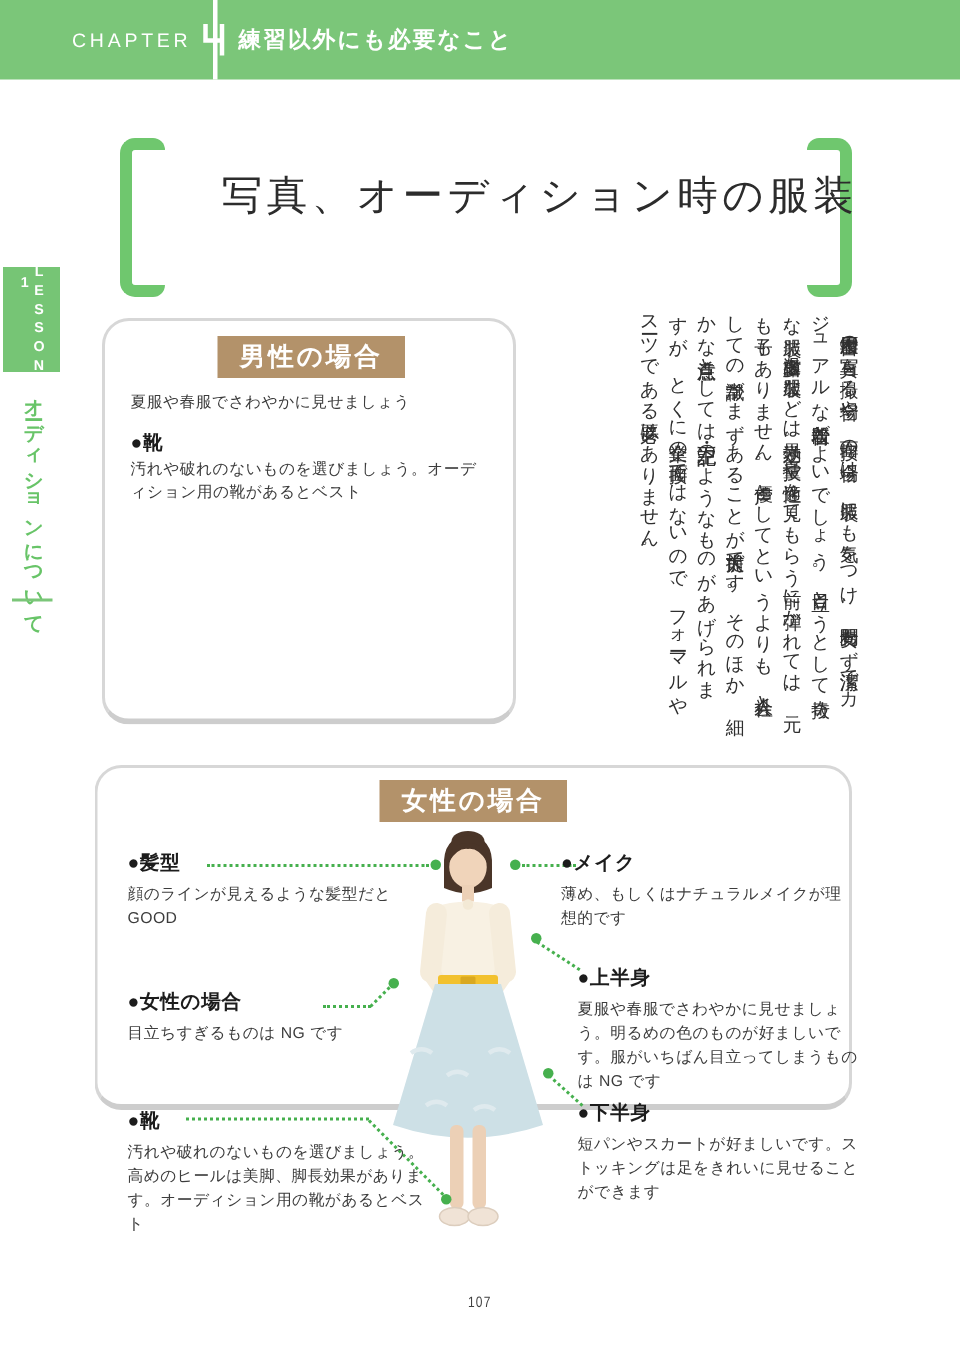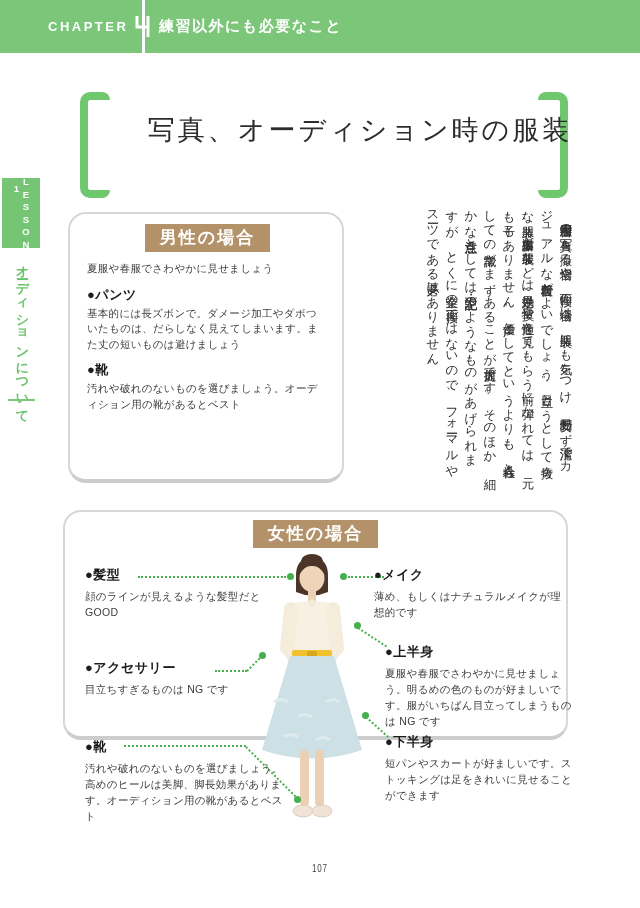--- a/index.html
+++ b/index.html
@@ -3,21 +3,21 @@
 <meta charset="utf-8">
 <style>
   html,body{margin:0;padding:0;background:#e9e9e9;}
   .page{position:relative;width:640px;height:908px;background:#ffffff;overflow:hidden;
         font-family:"Liberation Sans","DejaVu Sans",sans-serif;color:#2e2e2e;}
 
   
   .chapter-bar{position:absolute;left:0;top:0;width:640px;height:53px;background:#7bc679;
                display:flex;align-items:stretch;}
   .chapter-logo{display:flex;align-items:center;padding-left:48px;width:86px;}
-  .chapter-word{color:#fff;font-size:13px;letter-spacing:2.5px;font-weight:700;}
+  .chapter-word{color:#fff;font-size:13px;letter-spacing:2.5px;font-weight:400;}
   .chapter-num{margin-left:6px;display:flex;align-items:center;}
   .chapter-num .sr{position:absolute;width:1px;height:1px;overflow:hidden;clip:rect(0 0 0 0);}
   .bar-divider{width:3px;background:#ffffff;margin-left:8px;}
   .bar-title{display:flex;align-items:center;padding-left:14px;color:#fff;
              font-size:15px;font-weight:700;letter-spacing:1.5px;}
 
   
   .lesson-tab{position:absolute;left:2px;top:178px;width:38px;height:70px;background:#76c575;
               display:flex;justify-content:center;align-items:center;}
   .lesson-tab .vtxt{writing-mode:vertical-rl;text-orientation:upright;color:#fff;
@@ -108,24 +108,20 @@
   <h1 class="main-title" style="margin:0;padding-left:40px;">写真、オーディション時の服装</h1>
 
   <p class="intro" style="margin:0;">履歴書用の写真を撮る場合や、面接の場合は、服装にも気をつけ、男女問わず清潔でカジュアルな普段着がよいでしょう。目立とうとして奇抜な服装、露出過多な服装などは逆効果。技量や適性を見てもらう前に弾かれては、元も子もありません。声優としてというよりも、社会人としての常識がまずあることが大前提です。そのほか、細かな注意点としては左記・下記のようなものがあげられますが、とくに企業の面接ではないので、フォーマルやスーツである必要はありません。</p>
 
   <section class="rbox men-box">
     <span class="sec-heading">男性の場合</span>
     <div class="m-item">
       <div class="item-desc">夏服や春服でさわやかに見せましょう</div>
     </div>
     <div class="m-item">
-      <div class="item-label">●パンツ</div>
-      <div class="item-desc">基本的には長ズボンで。ダメージ加工やダボついたものは、だらしなく見えてしまいます。また丈の短いものは避けましょう</div>
-    </div>
-    <div class="m-item">
       <div class="item-label">●靴</div>
       <div class="item-desc">汚れや破れのないものを選びましょう。オーディション用の靴があるとベスト</div>
     </div>
 
   </section>
 
   <section class="rbox women-box">
     <span class="sec-heading">女性の場合</span>
   </section>
 
@@ -171,21 +167,21 @@
 
   <div class="callout co-hairstyle">
     <div class="item-label">●髪型</div>
     <div class="item-desc">顔のラインが見えるような髪型だとGOOD</div>
   </div>
   <div class="callout co-makeup">
     <div class="item-label">●メイク</div>
     <div class="item-desc">薄め、もしくはナチュラルメイクが理想的です</div>
   </div>
   <div class="callout co-accessory">
-    <div class="item-label">●アクセサリー</div>
+    <div class="item-label">●女性の場合</div>
     <div class="item-desc">目立ちすぎるものは NG です</div>
   </div>
   <div class="callout co-upper">
     <div class="item-label">●上半身</div>
     <div class="item-desc">夏服や春服でさわやかに見せましょう。明るめの色のものが好ましいです。服がいちばん目立ってしまうものは NG です</div>
   </div>
   <div class="callout co-shoes">
     <div class="item-label">●靴</div>
     <div class="item-desc">汚れや破れのないものを選びましょう。高めのヒールは美脚、脚長効果があります。オーディション用の靴があるとベスト</div>
   </div>

